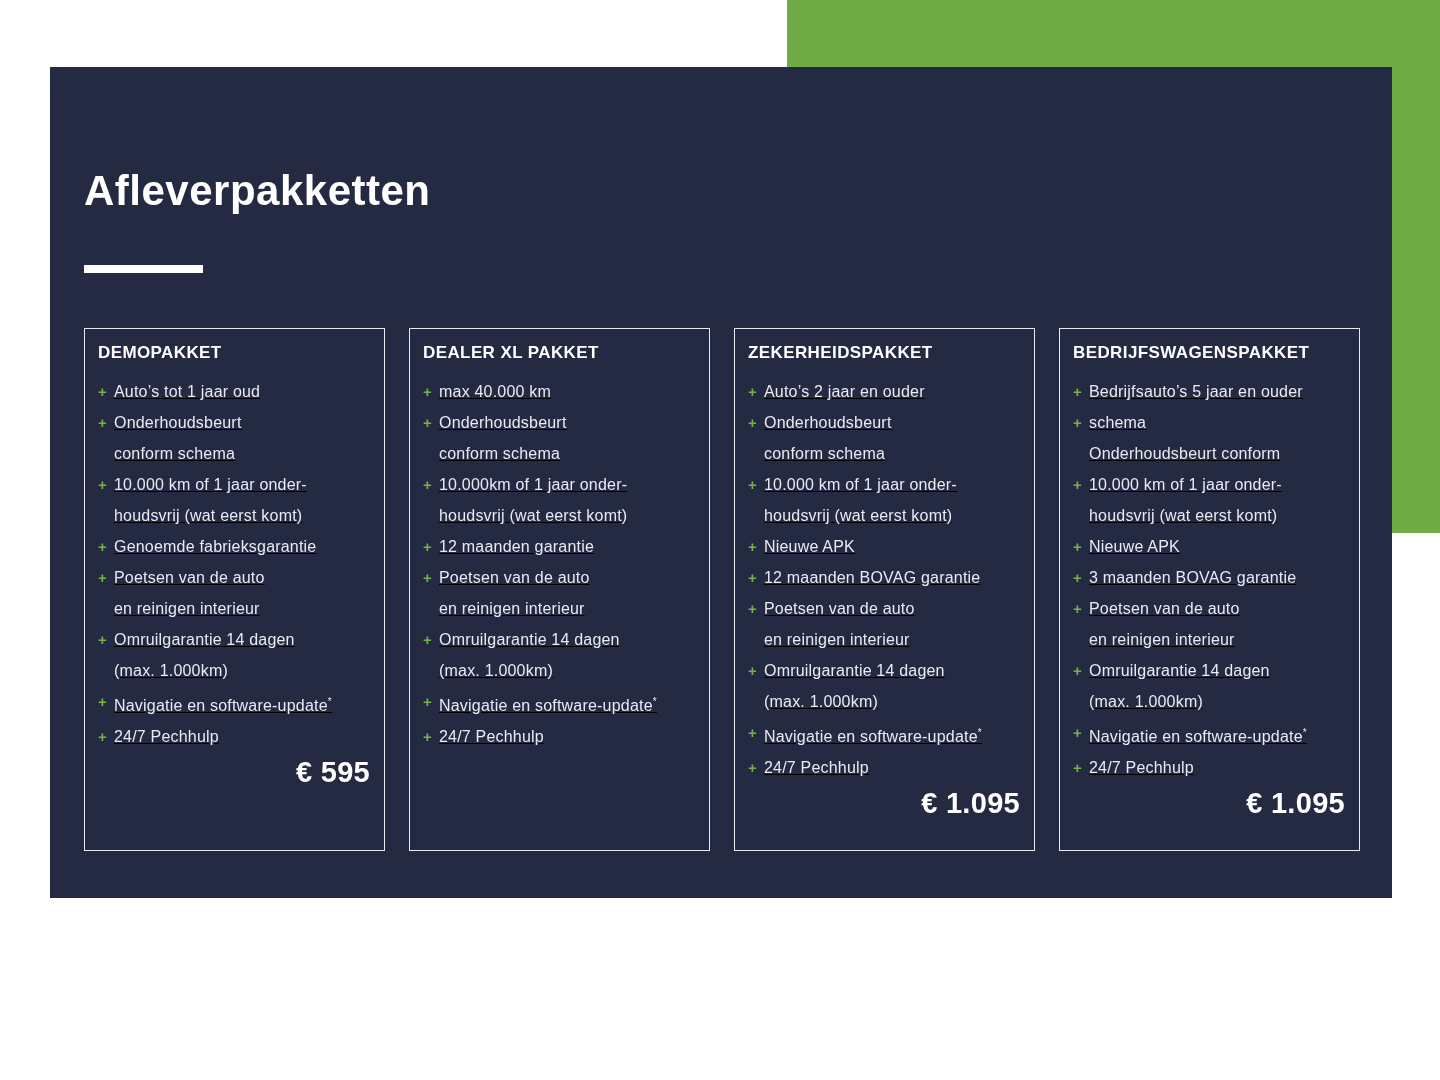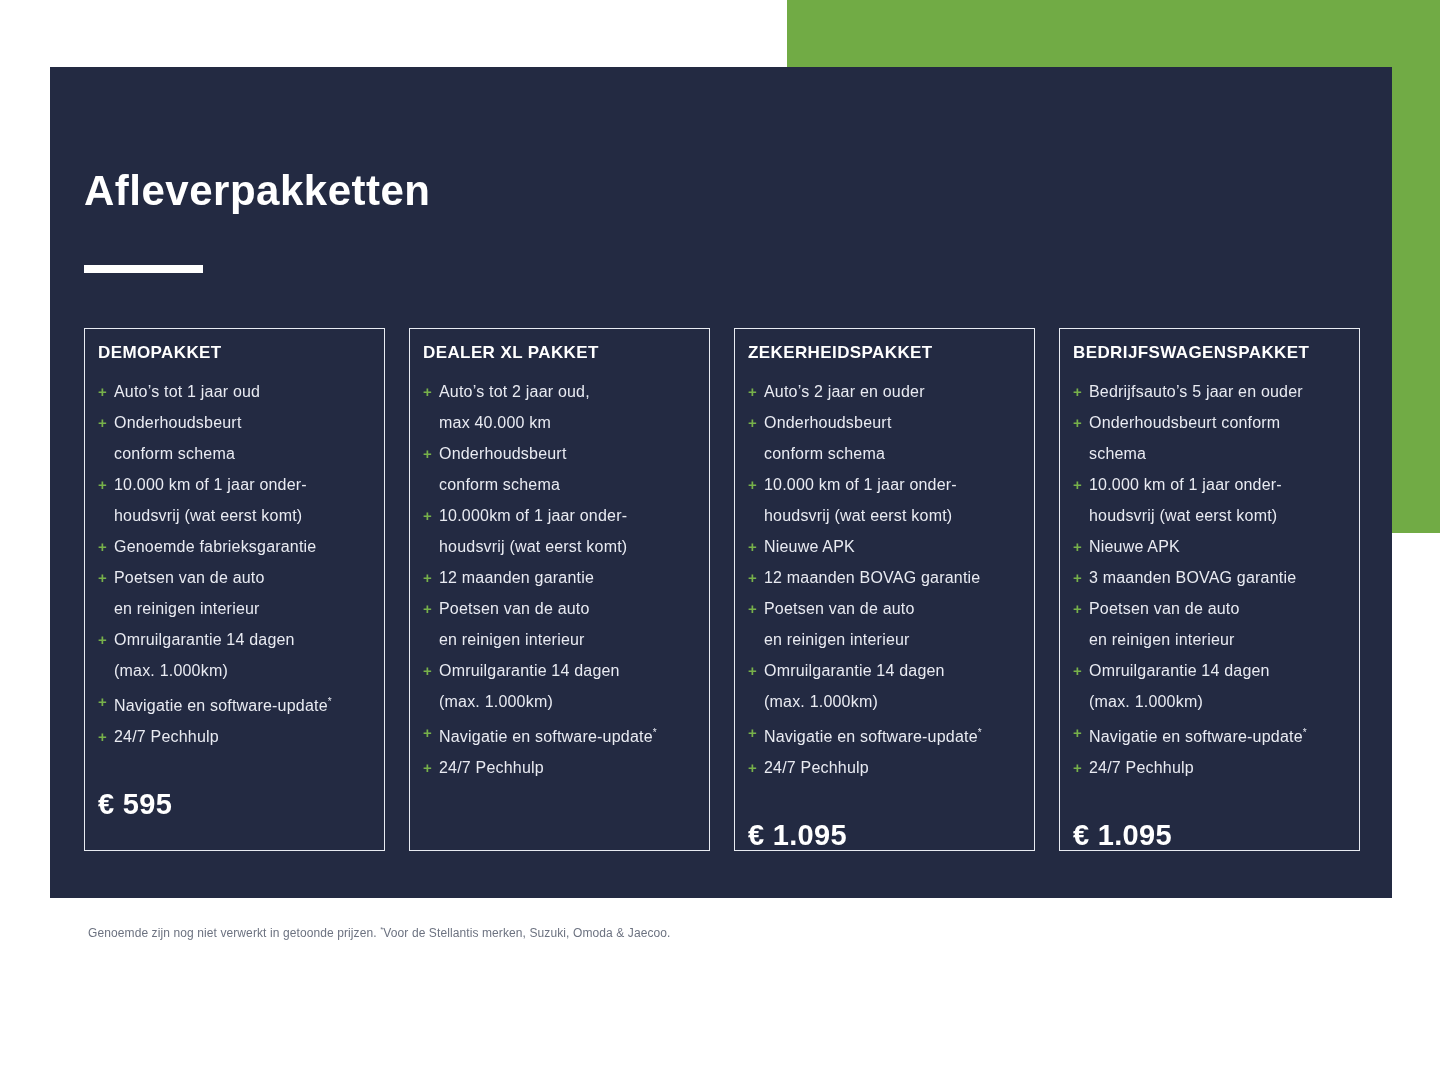--- a/index.html
+++ b/index.html
@@ -45,27 +45,27 @@
     font-size:17px; font-weight:bold; color:#ffffff; letter-spacing:0.4px;
   }
   .card-items {
     list-style:none; margin-top:13px;
   }
   .card-items li { display:flex; }
   .plus {
     flex:0 0 16px; color:#77B14A; font-weight:bold; font-size:15px;
     line-height:31px;
   }
-  .item-text { flex:1; }
+  .item-text { flex:1;text-decoration:underline; }
   .line {
     font-size:16px; line-height:31px; color:#E9EBF2; letter-spacing:0.2px;
   }
   .line sup { font-size:10px; }
   .card-price {
-    margin-top:36px; padding-right:1px;
+    margin-top:4px; text-align:right; padding-right:1px;
     font-size:29px; font-weight:bold; color:#ffffff; letter-spacing:0.3px;
   }
 
   .footnote {
     position:absolute; left:88px; top:925px;
     font-size:12px; color:#6C7280; letter-spacing:0.1px;
   }
   .footnote sup { font-size:8px; }
 </style>
 </head>
@@ -137,21 +137,20 @@
           </ul>
     <div class="card-price">€ 595</div>
   </section>
 
   <section class="card">
     <h2 class="card-title">DEALER XL PAKKET</h2>
     <ul class="card-items">
             <li>
               <span class="plus">+</span>
               <div class="item-text">
-                <div class="line">Auto’s tot 2 jaar oud,</div>
                 <div class="line">max 40.000 km</div>
               </div>
             </li>
             <li>
               <span class="plus">+</span>
               <div class="item-text">
                 <div class="line">Onderhoudsbeurt</div>
                 <div class="line">conform schema</div>
               </div>
             </li>
@@ -267,22 +266,22 @@
     <ul class="card-items">
             <li>
               <span class="plus">+</span>
               <div class="item-text">
                 <div class="line">Bedrijfsauto’s 5 jaar en ouder</div>
               </div>
             </li>
             <li>
               <span class="plus">+</span>
               <div class="item-text">
+                <div class="line">schema</div>
                 <div class="line">Onderhoudsbeurt conform</div>
-                <div class="line">schema</div>
               </div>
             </li>
             <li>
               <span class="plus">+</span>
               <div class="item-text">
                 <div class="line">10.000 km of 1 jaar onder-</div>
                 <div class="line">houdsvrij (wat eerst komt)</div>
               </div>
             </li>
             <li>
@@ -322,17 +321,14 @@
               <div class="item-text">
                 <div class="line">24/7 Pechhulp</div>
               </div>
             </li>
           </ul>
     <div class="card-price">€ 1.095</div>
   </section>
 </div>
   </div>
 
-  <p class="footnote">
-    <span>Genoemde zijn nog niet verwerkt in getoonde prijzen. </span><sup>*</sup><span>Voor de Stellantis merken, Suzuki, Omoda &amp; Jaecoo.</span>
-  </p>
 
 </div>
 
 </body></html>

